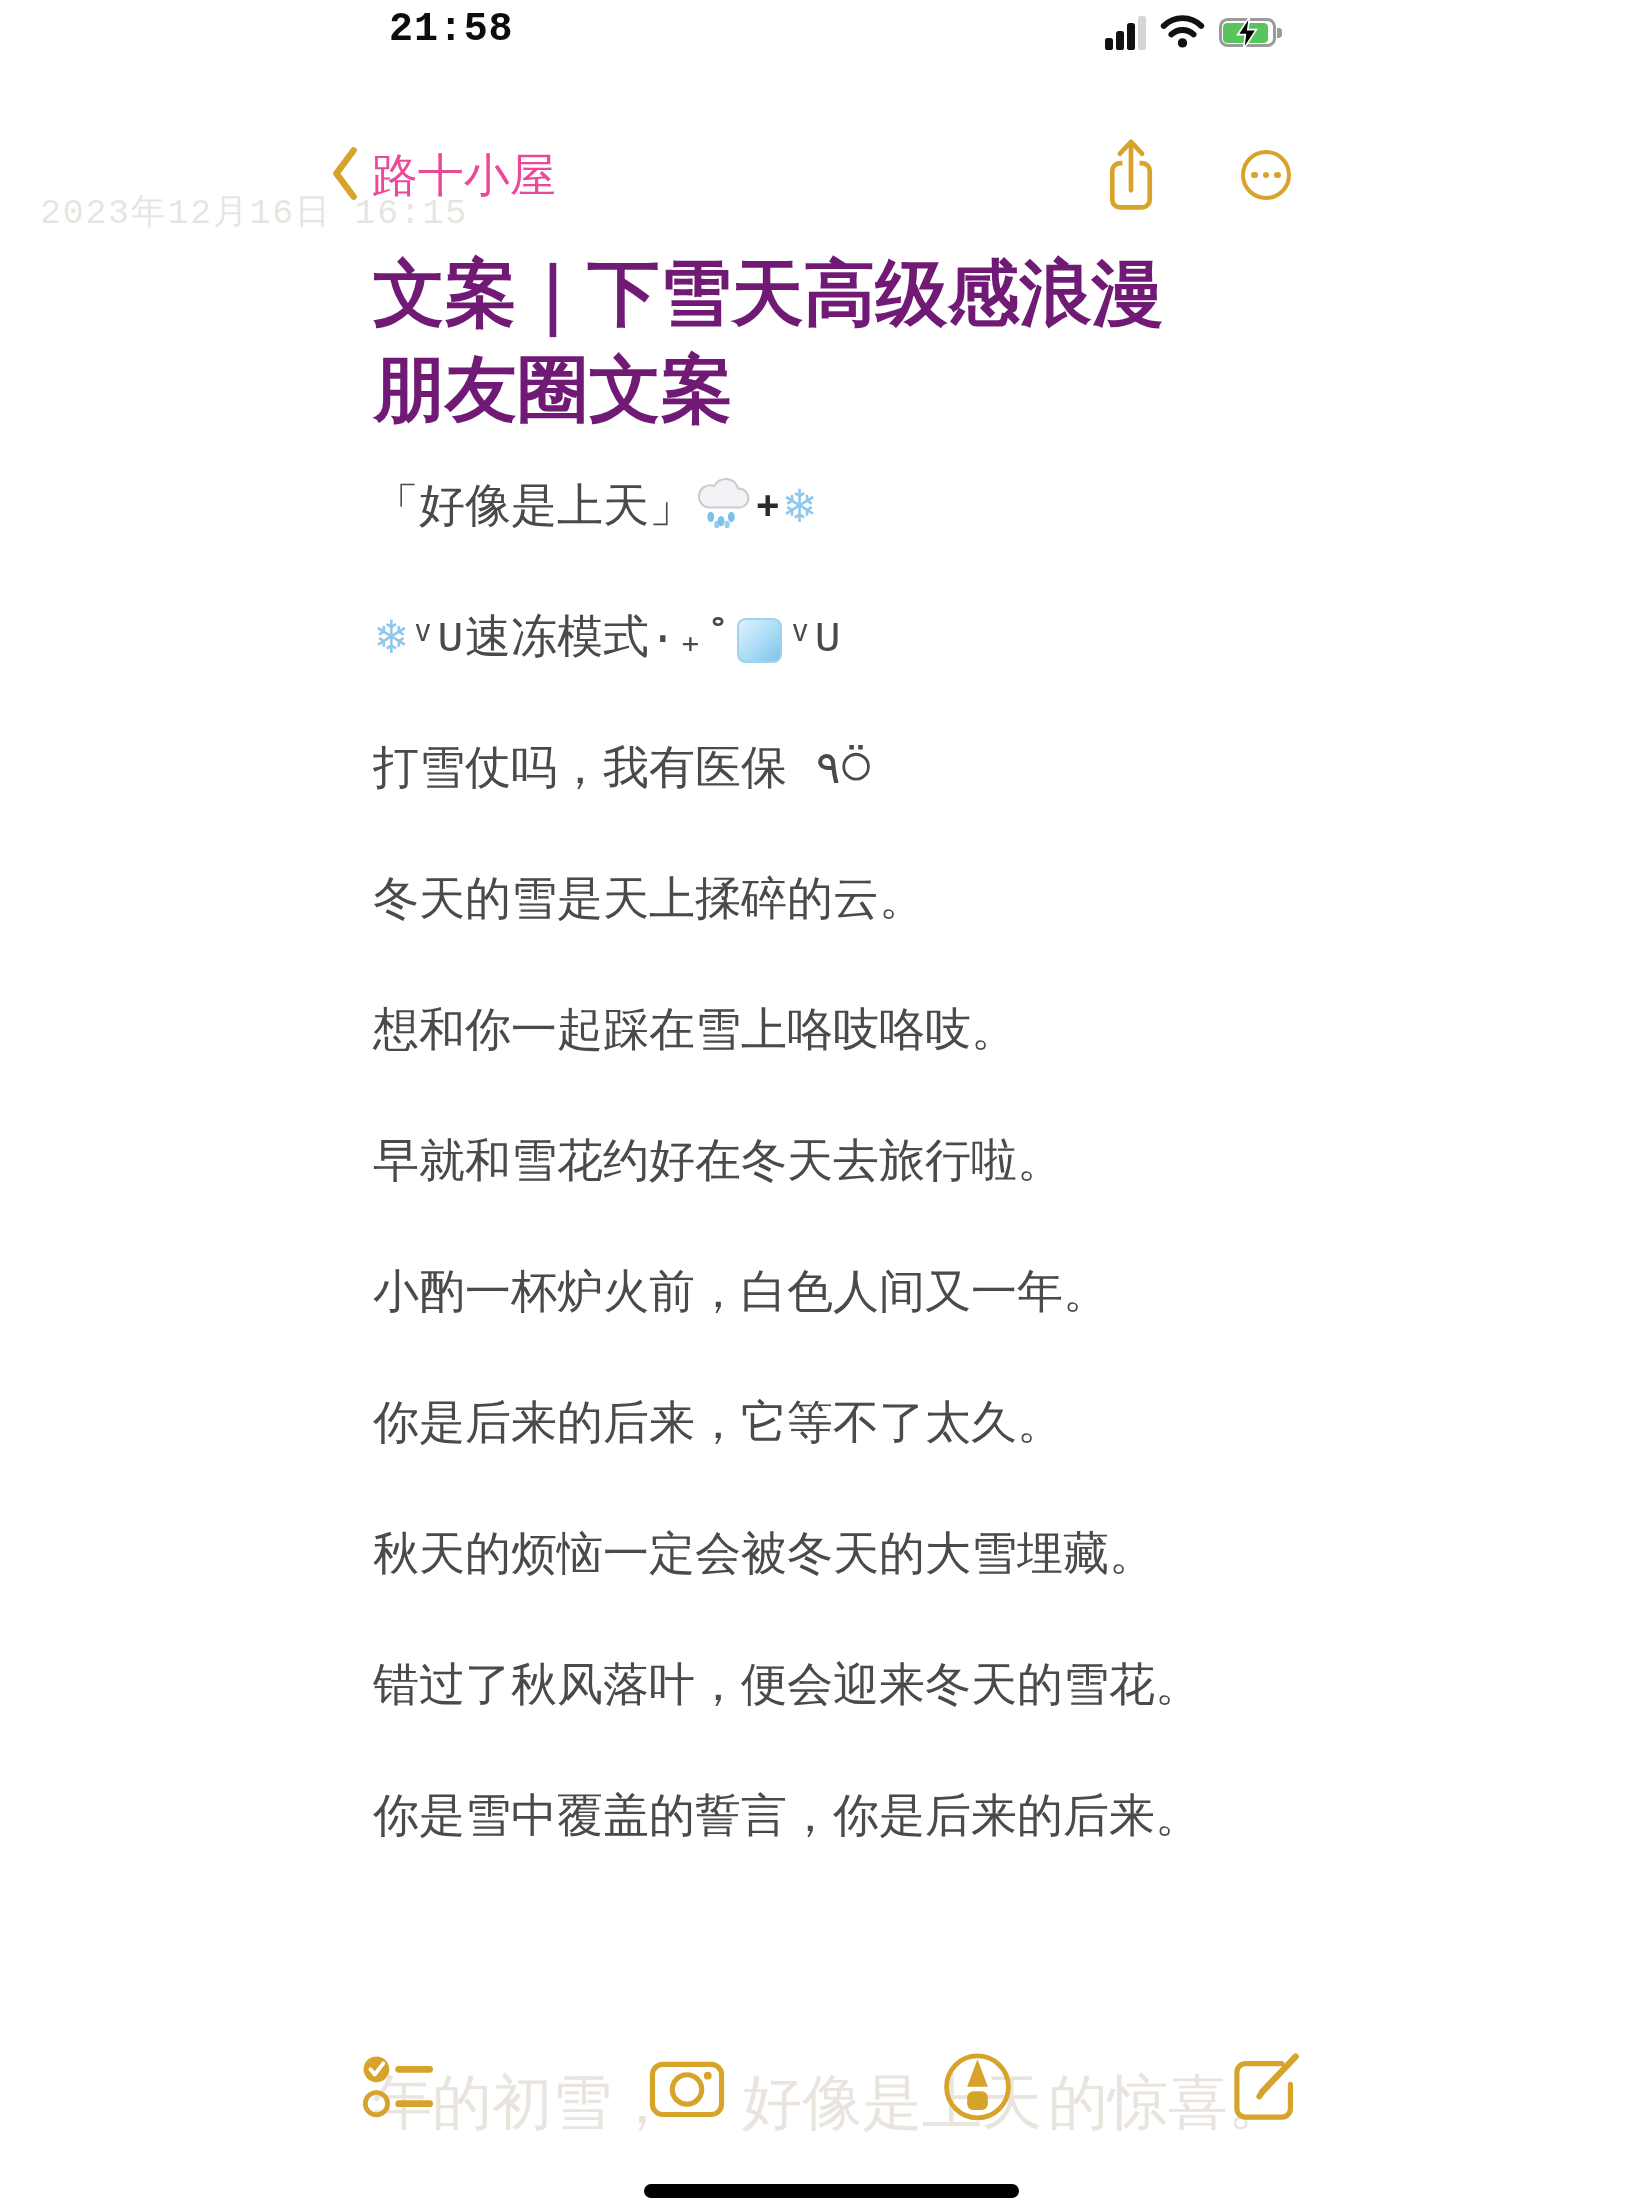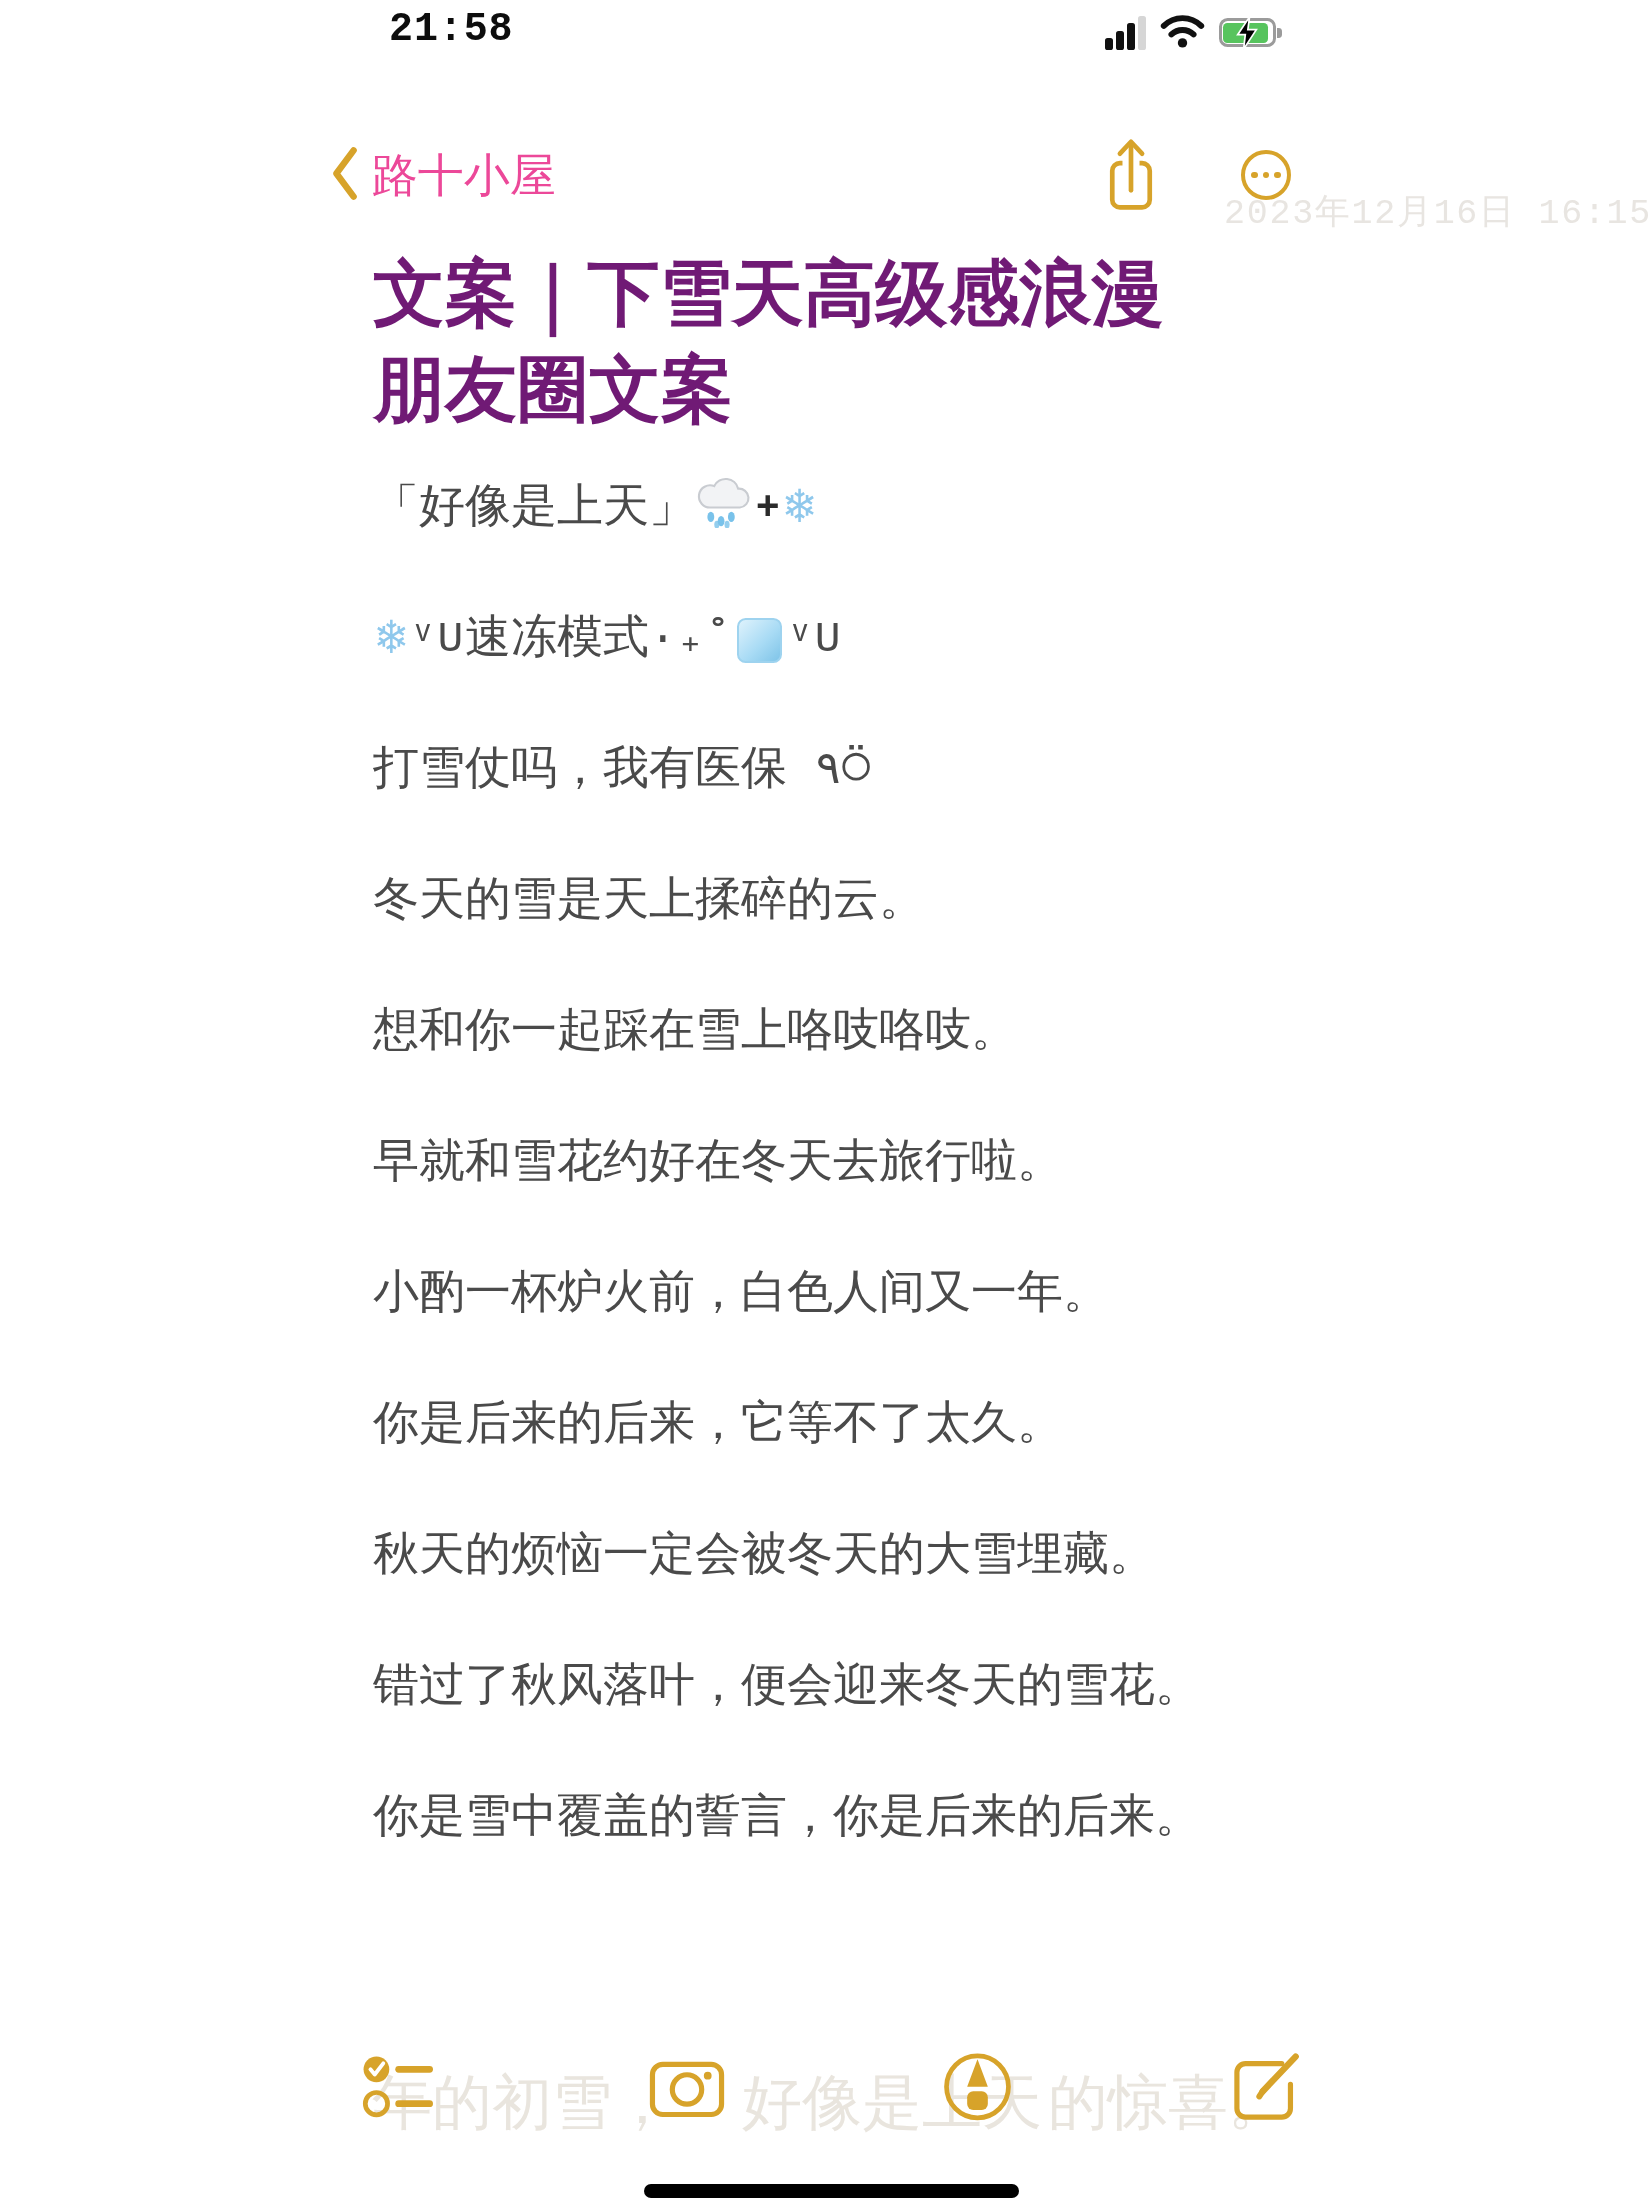--- a/index.html
+++ b/index.html
@@ -23,21 +23,21 @@
   .battery .nub { position:absolute; right:-6px; top:9.5px; width:4.3px; height:10.3px; background:#9b9b9b; border-radius:0 3.4px 3.4px 0; }
   .battery .bolt { position:absolute; left:15.5px; top:-2.6px; }
 
   
   .navbar { position:absolute; top:138px; left:0; width:100%; height:86px; }
   .back-btn { position:absolute; left:332px; top:6.9px; display:flex; align-items:center; gap:13.8px; cursor:pointer; }
   .back-label { font-size:46px; color:#ec4899; }
   .nav-actions { position:absolute; right:361px; top:0; display:flex; align-items:center; gap:71px; }
   .more-btn { width:50px; height:50px; border:4.3px solid #d7a32a; border-radius:50%; display:flex; align-items:center; justify-content:center; gap:4.3px; }
   .more-btn i { width:6.9px; height:6.9px; border-radius:50%; background:#d7a32a; }
-  .date-line { position:absolute; top:188px; left:0; width:100%; text-align:right; font-size:35px; color:#e8e5e1; letter-spacing:1.7px; }
+  .date-line { position:absolute; top:188px; left:0; width:100%; text-align:left; font-size:35px; color:#e8e5e1; letter-spacing:1.7px;padding-left:40px; }
 
   
   .note-title { position:absolute; left:373px; top:251px; width:869px; font-size:72px; line-height:96px; font-weight:700; color:#701a75; }
   .note-body { position:absolute; left:373px; top:482px; width:912px; }
   .pline { height:54px; margin-bottom:77px; font-size:46px; line-height:54px; color:#4a4a4a; white-space:nowrap; display:flex; align-items:center; }
   .snowflake-char { color:#8fc8ec; font-size:50px; margin:0 3.4px; }
   .plus-sign { color:#2b2b2b; font-size:40px; font-weight:700; margin:0 1.7px; }
   .ice-cube { display:inline-block; width:45px; height:45px; margin:0 5.2px; border-radius:8.6px;
     background:linear-gradient(135deg,#dff2fc 0%,#aadcf5 55%,#7fc4e8 100%); border:2.6px solid #9ed3ef; }
   .deco { font-size:43px; color:#4a4a4a; letter-spacing:1.7px; }

